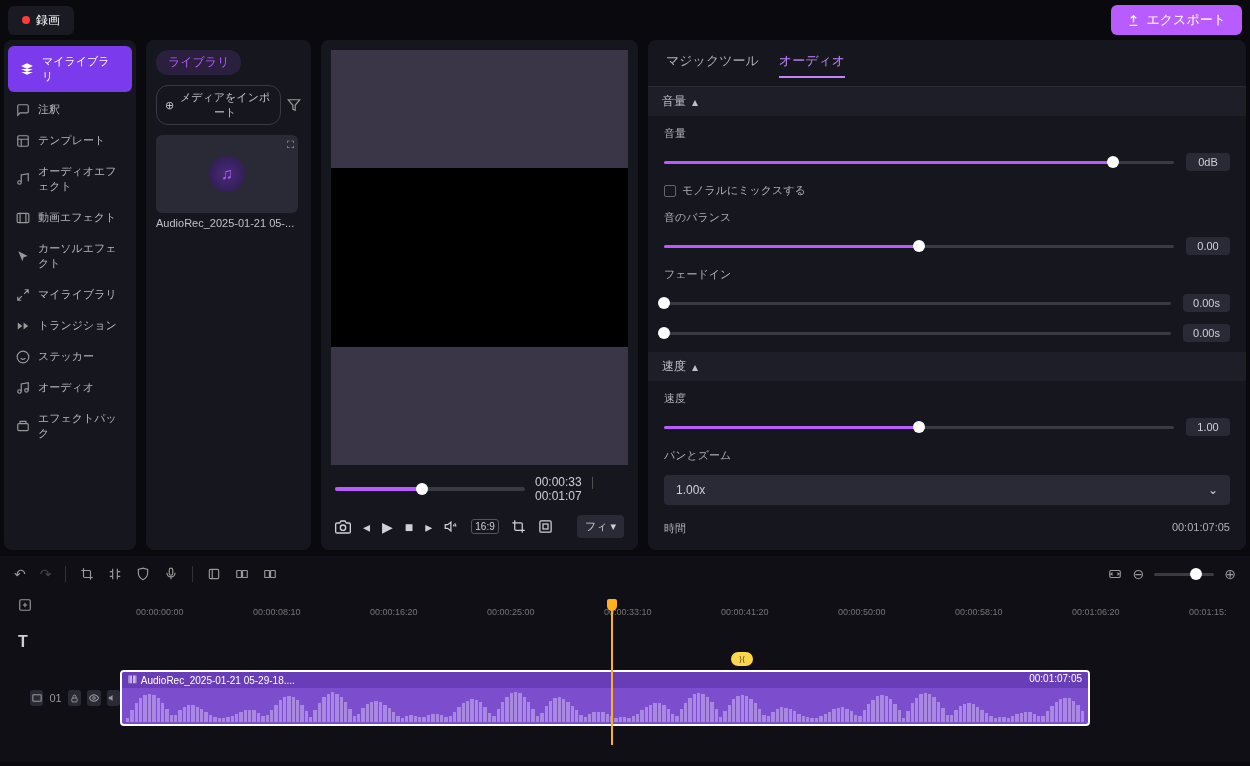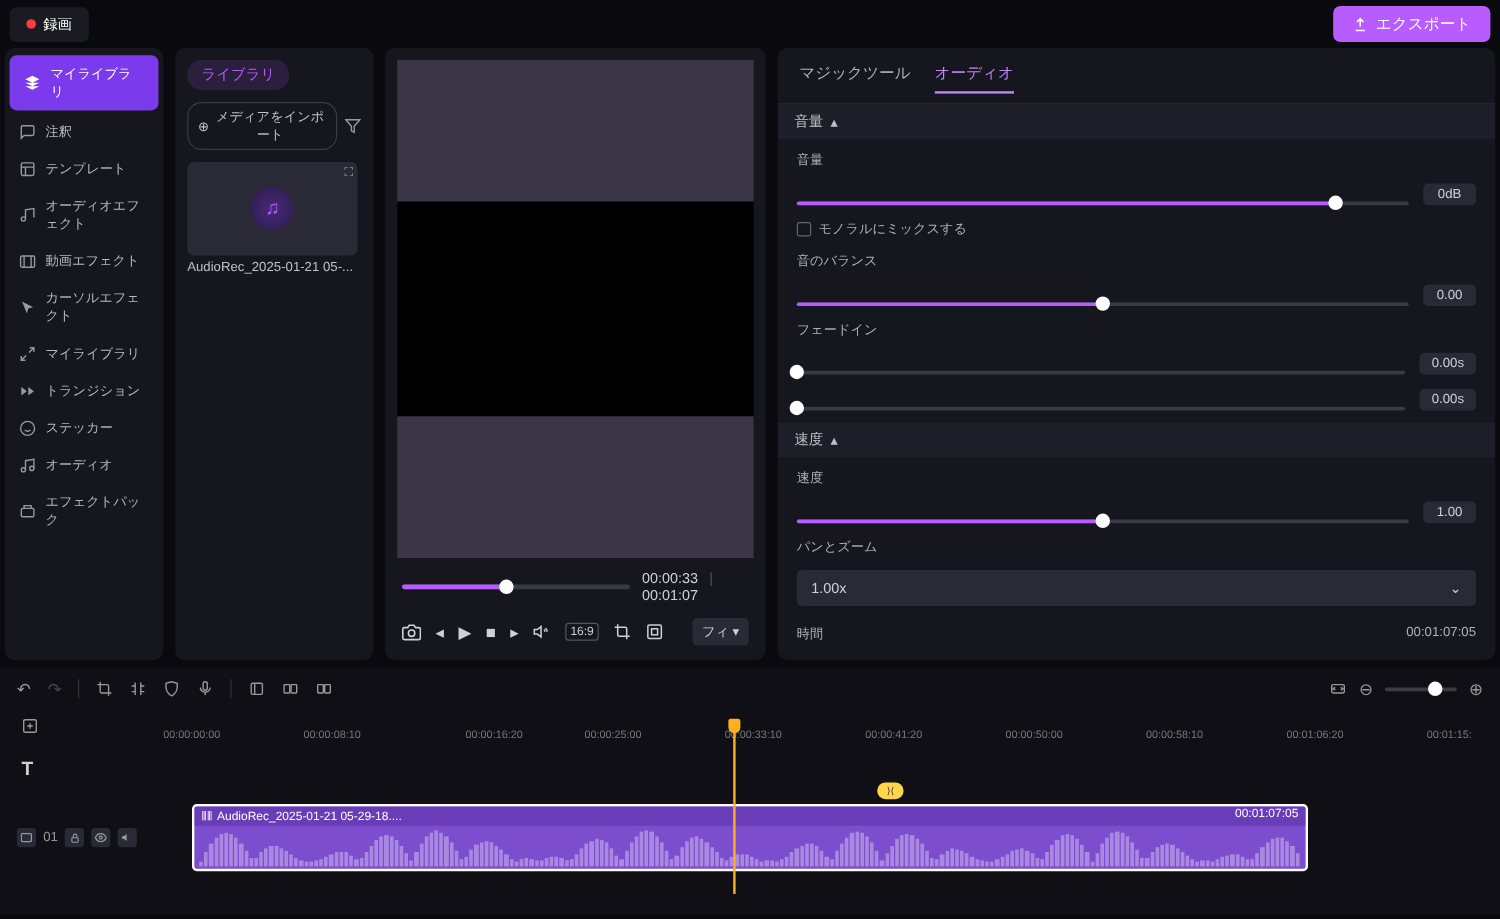--- a/index.html
+++ b/index.html
@@ -37,21 +37,21 @@
 .ctrl-icon { color: #d0d0d8; cursor: pointer; font-size: 14px; }
 .ratio-badge { font-size: 10px; border: 1px solid #555; padding: 1px 3px; border-radius: 3px; }
 .fit-btn { background: #2a2a36; border: none; color: #d0d0d8; padding: 4px 8px; border-radius: 4px; font-size: 11px; cursor: pointer; margin-left: auto; display: flex; align-items: center; gap: 3px; }
 .props-panel { width: 598px; background: #16161e; border-radius: 8px; display: flex; flex-direction: column; overflow-y: auto; }
 .props-tabs { display: flex; gap: 20px; padding: 12px 18px 8px; border-bottom: 1px solid #2a2a34; }
 .prop-tab { color: #b0b0b8; cursor: pointer; padding-bottom: 6px; font-size: 13px; }
 .prop-tab.active { color: #c084fc; border-bottom: 2px solid #c084fc; }
 .section-hdr { background: #1e1e28; padding: 6px 14px; display: flex; align-items: center; gap: 6px; color: #c0c0c8; font-size: 12px; }
 .prop-body { padding: 10px 16px; display: flex; flex-direction: column; gap: 12px; }
 .prop-label { color: #b0b0b8; font-size: 11px; }
-.slider-row { display: flex; align-items: flex-end; gap: 12px; }
+.slider-row { display: flex; align-items: center; gap: 12px; }
 .slider-track { flex: 1; height: 3px; background: #3a3a44; border-radius: 2px; position: relative; }
 .slider-fill { position: absolute; left: 0; height: 100%; background: #b85cff; border-radius: 2px; }
 .slider-thumb { position: absolute; top: -5px; width: 12px; height: 12px; background: #fff; border-radius: 50%; transform: translateX(-50%); }
 .value-box { background: #2a2a36; padding: 3px 10px; border-radius: 4px; color: #d0d0d8; font-size: 11px; min-width: 44px; text-align: center; }
 .checkbox-row { display: flex; align-items: center; gap: 6px; color: #b0b0b8; font-size: 11px; }
 .chk { width: 12px; height: 12px; border: 1px solid #666; border-radius: 2px; }
 .preset-select { background: #2a2a36; border: none; color: #d0d0d8; padding: 8px 12px; border-radius: 4px; display: flex; justify-content: space-between; align-items: center; cursor: pointer; }
 .time-row { display: flex; justify-content: space-between; color: #b0b0b8; font-size: 11px; padding-top: 4px; }
 .timeline-area { height: 206px; background: #0f0f15; margin-top: 6px; display: flex; flex-direction: column; }
 .tl-toolbar { height: 36px; display: flex; align-items: center; padding: 0 14px; gap: 14px; color: #999; }
@@ -63,21 +63,21 @@
 .ruler-row { display: flex; height: 26px; align-items: center; }
 .track-head { width: 136px; flex-shrink: 0; display: flex; align-items: center; padding-left: 18px; }
 .ruler { flex: 1; position: relative; color: #777; font-size: 9px; }
 .ruler-tick { position: absolute; top: 2px; }
 .playhead { position: absolute; top: 0; bottom: -140px; width: 2px; background: #ffb020; z-index: 5; }
 .playhead-grip { position: absolute; top: -6px; left: -4px; width: 10px; height: 12px; background: #ffb020; border-radius: 2px 2px 5px 5px; }
 .subtitle-row { height: 48px; display: flex; align-items: center; position: relative; }
 .subtitle-pill { position: absolute; left: 595px; top: 10px; width: 22px; height: 14px; background: #ffd54a; border-radius: 7px; font-size: 8px; display:flex; align-items:center; justify-content:center; color:#333; }
 .add-sub-btn { position: absolute; left: 572px; top: 28px; background: #2a2a36; border: none; color: #d0d0d8; padding: 5px 10px; border-radius: 4px; font-size: 11px; display: flex; align-items: center; gap: 5px; cursor: pointer; }
 .audio-row { height: 64px; display: flex; align-items: center; }
-.track-ctrls { width: 160px; flex-shrink: 0; display: flex; align-items: center; gap: 6px; padding-left: 14px; color: #999; font-size: 11px; }
+.track-ctrls { width: 120px; flex-shrink: 0; display: flex; align-items: center; gap: 6px; padding-left: 30px; color: #999; font-size: 11px; }
 .sq-ico { width: 16px; height: 16px; background: #2a2a36; border-radius: 3px; display: flex; align-items: center; justify-content: center; cursor: pointer; font-size: 9px; }
 .clip { flex: 1; height: 56px; background: #7c4dcc; border: 2px solid #fff; border-radius: 4px; margin-right: 160px; position: relative; overflow: hidden; }
 .clip-hdr { background: #6a3db8; height: 16px; display: flex; align-items: center; padding: 0 6px; gap: 4px; color: #fff; font-size: 10px; }
 .clip-time { position: absolute; right: 6px; top: 1px; color: #fff; font-size: 10px; }
 .wave { position: absolute; left: 0; right: 0; bottom: 2px; height: 34px; display: flex; align-items: flex-end; gap: 1px; padding: 0 4px; opacity: 0.6; }
 .wave span { flex: 1; background: #c8b0f0; }
 svg { display: block; }
 </style>
 </head>
 <body>
@@ -405,21 +405,21 @@
             <path d="M12 8v8M8 12h8"></path>
           </svg>
         </span>
     </div>
     <div class="ruler" id="ruler">
       <div class="playhead" style="left:475px">
         <div class="playhead-grip"></div>
       </div>
     <span class="ruler-tick" style="left: 0px;">00:00:00:00</span>
         <span class="ruler-tick" style="left: 117px;">00:00:08:10</span>
-        <span class="ruler-tick" style="left: 252px;">00:00:16:20</span>
+        <span class="ruler-tick" style="left: 234px;">00:00:16:20</span>
         <span class="ruler-tick" style="left: 351px;">00:00:25:00</span>
         <span class="ruler-tick" style="left: 468px;">00:00:33:10</span>
         <span class="ruler-tick" style="left: 585px;">00:00:41:20</span>
         <span class="ruler-tick" style="left: 702px;">00:00:50:00</span>
         <span class="ruler-tick" style="left: 819px;">00:00:58:10</span>
         <span class="ruler-tick" style="left: 936px;">00:01:06:20</span>
         <span class="ruler-tick" style="left: 1053px;">00:01:15:</span>
       </div>
   </div>
 

